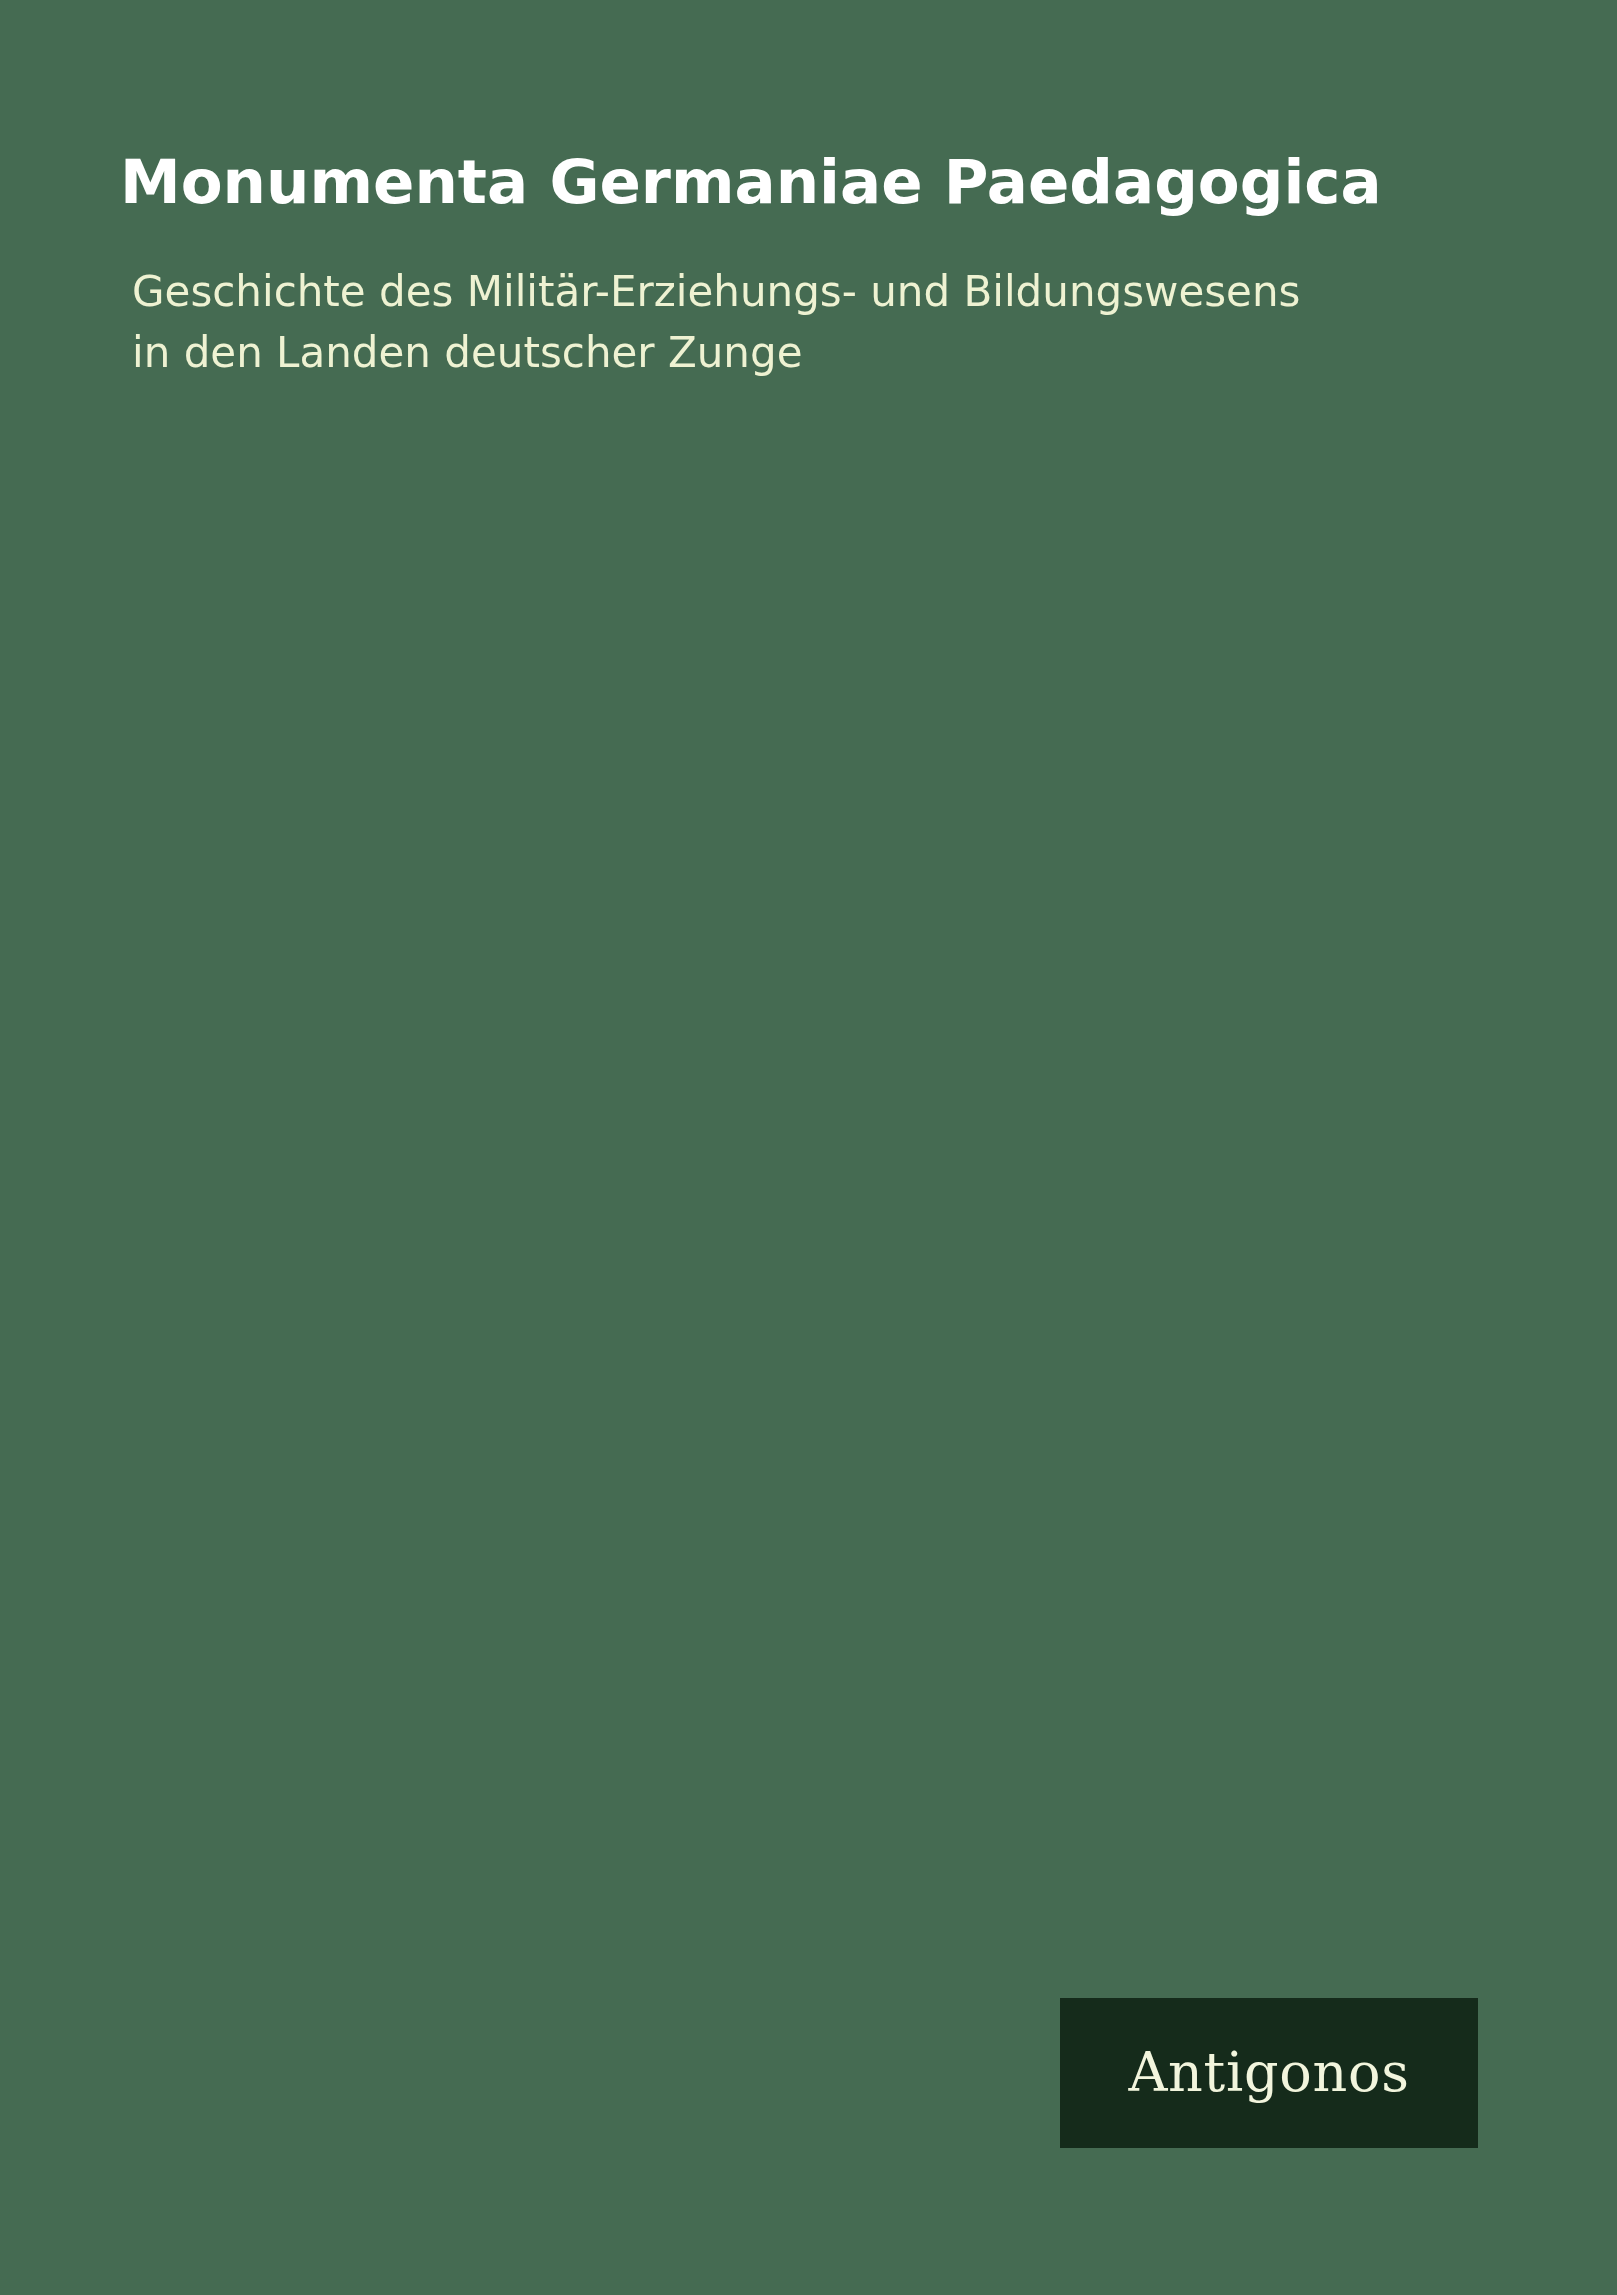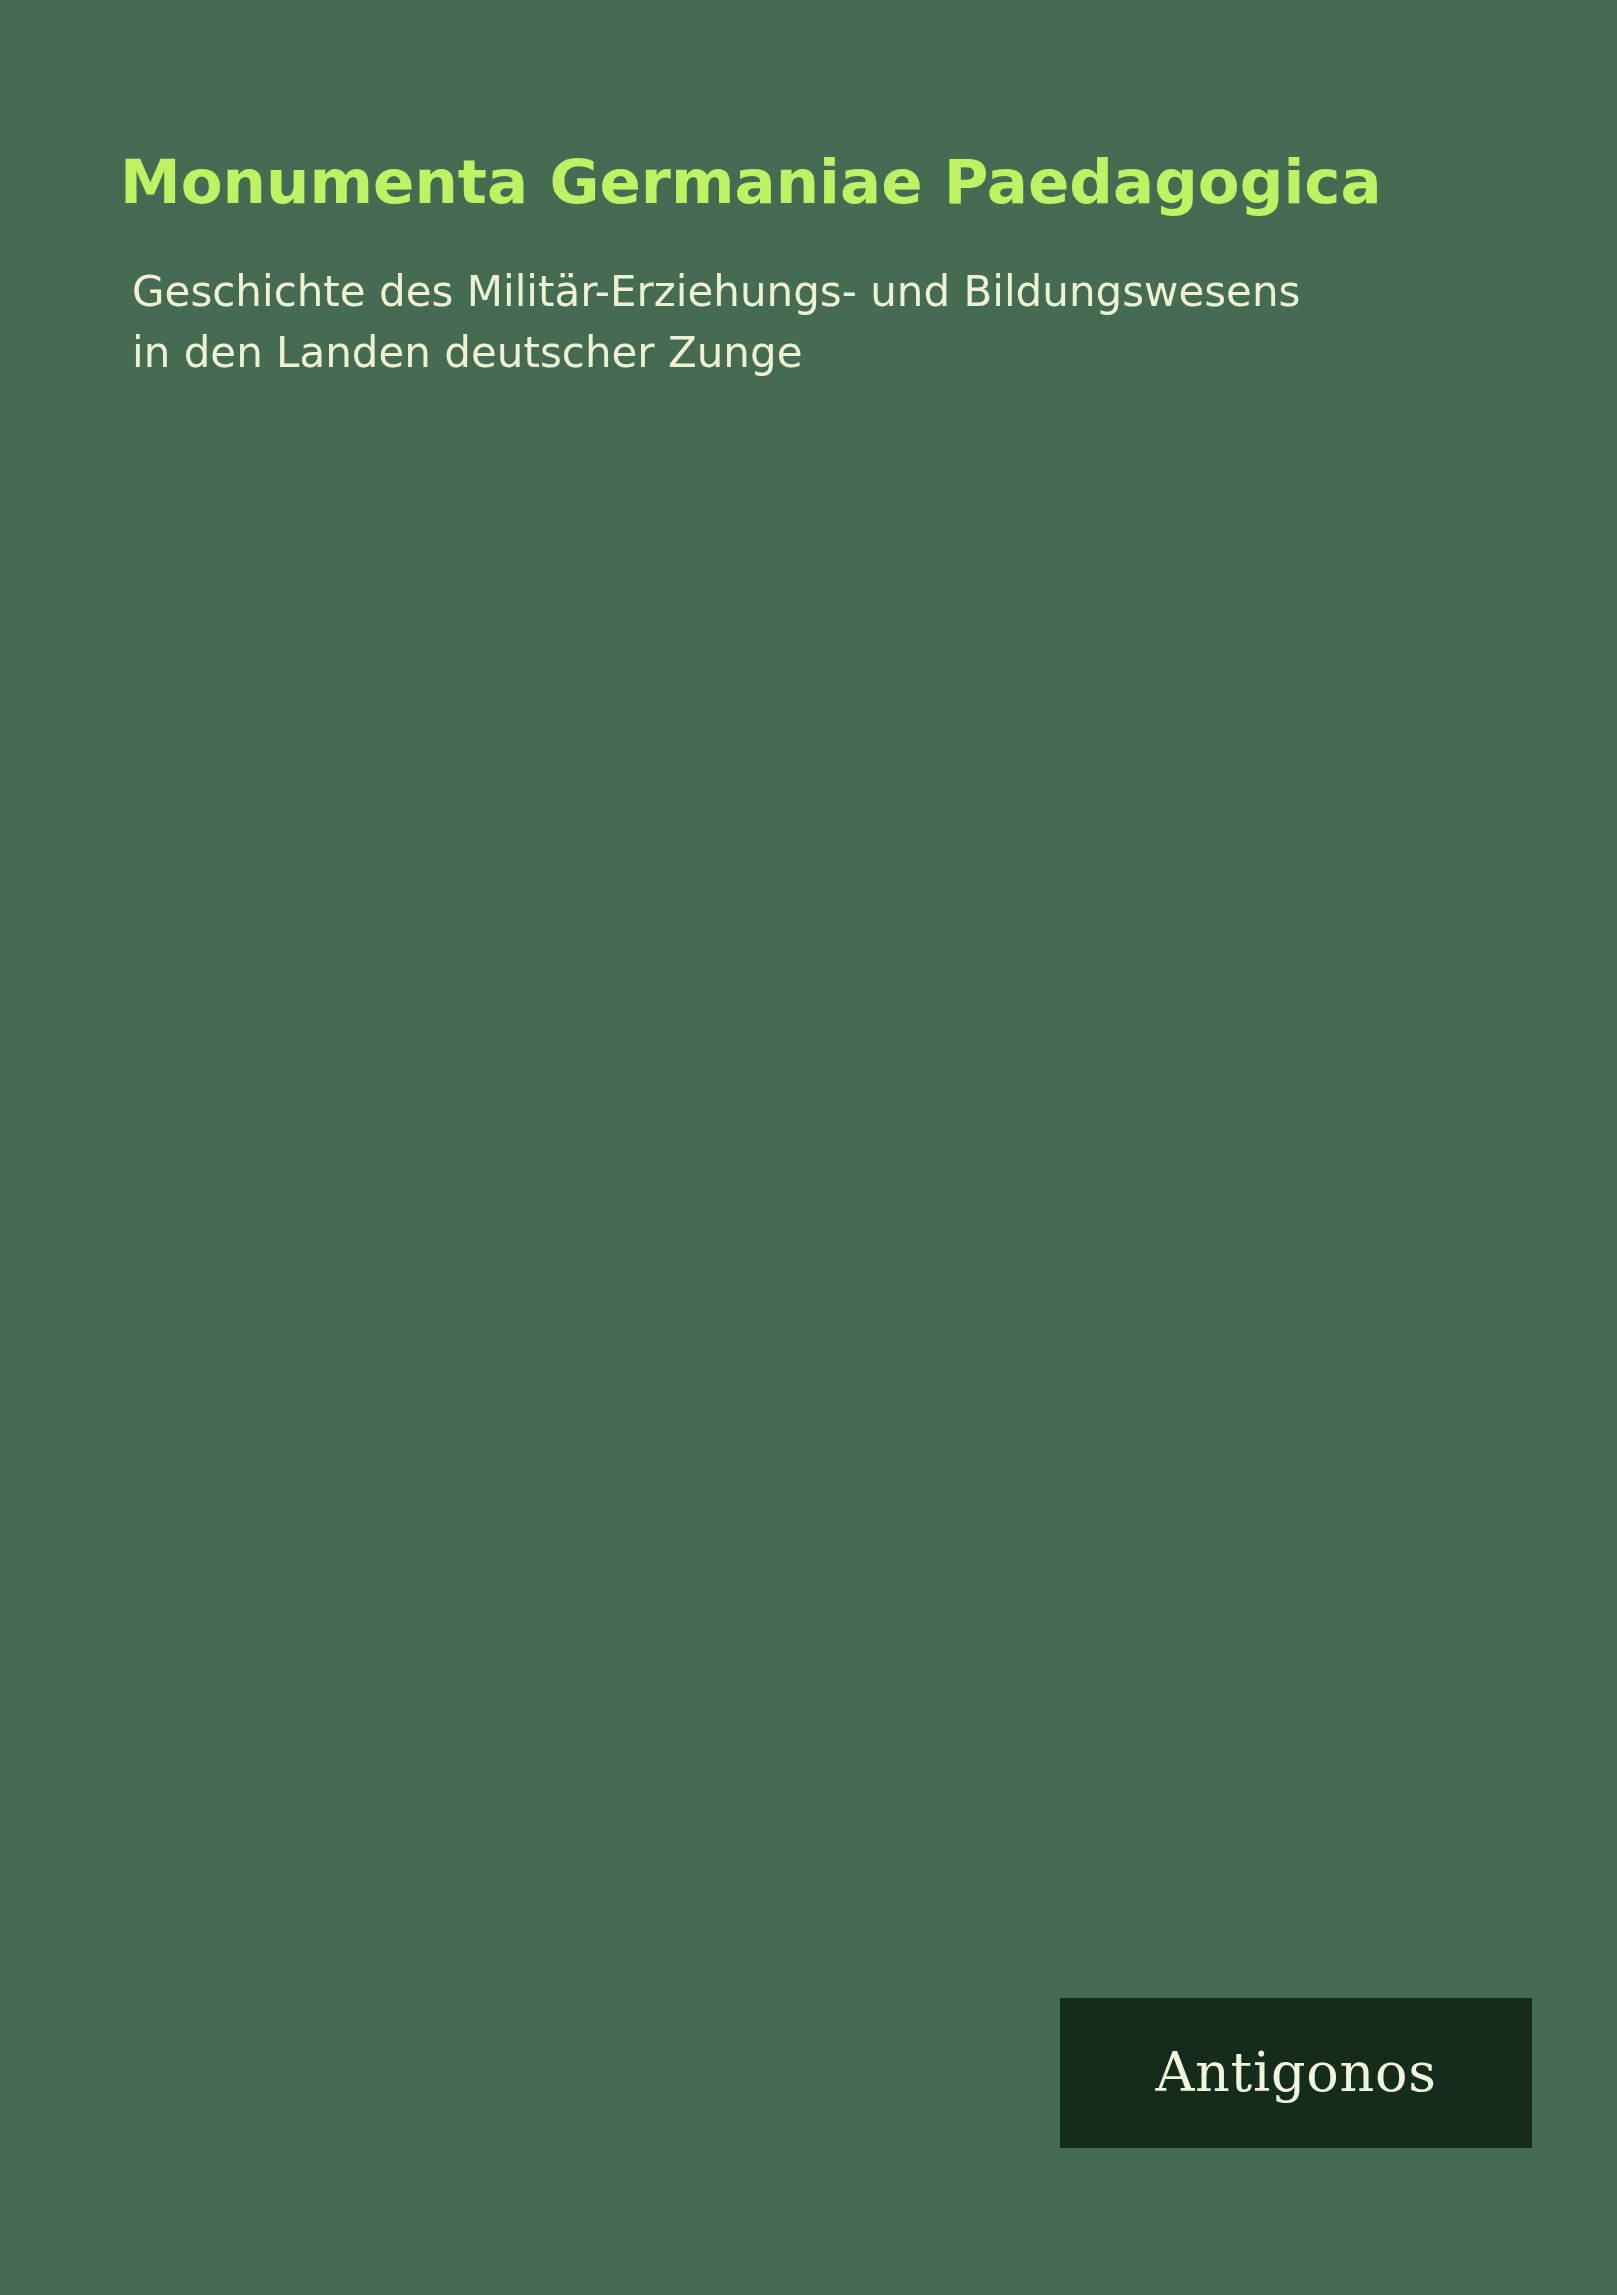--- a/index.html
+++ b/index.html
@@ -31,40 +31,40 @@
     font-weight: 400;
     color: #e9eec8;
     letter-spacing: 0.3px;
     line-height: 1.2;
     margin: 0 0 61px 0;
   }
   .title {
     font-family: "DejaVu Sans", sans-serif;
     font-size: 61px;
     font-weight: 700;
-    color: #bef264;
+    color: #ffffff;
     line-height: 1.22;
     margin: 0 0 43px 0;
     letter-spacing: 0px;
     max-width: 1267px;
   }
   .subtitle {
     font-family: "DejaVu Sans", sans-serif;
     font-size: 42px;
     font-weight: 400;
     color: #eef2d2;
     line-height: 1.45;
     margin: 12px;
     max-width: 1213px;
   }
   .publisher-badge {
     position: absolute;
     left: 1060px;
     top: 1998px;
-    width: 472px;
+    width: 418px;
     height: 150px;
     background: #152b1b;
     display: flex;
     align-items: center;
     justify-content: center;
   }
   .publisher-name {
     font-family: "DejaVu Serif", serif;
     font-size: 54px;
     font-weight: 400;

